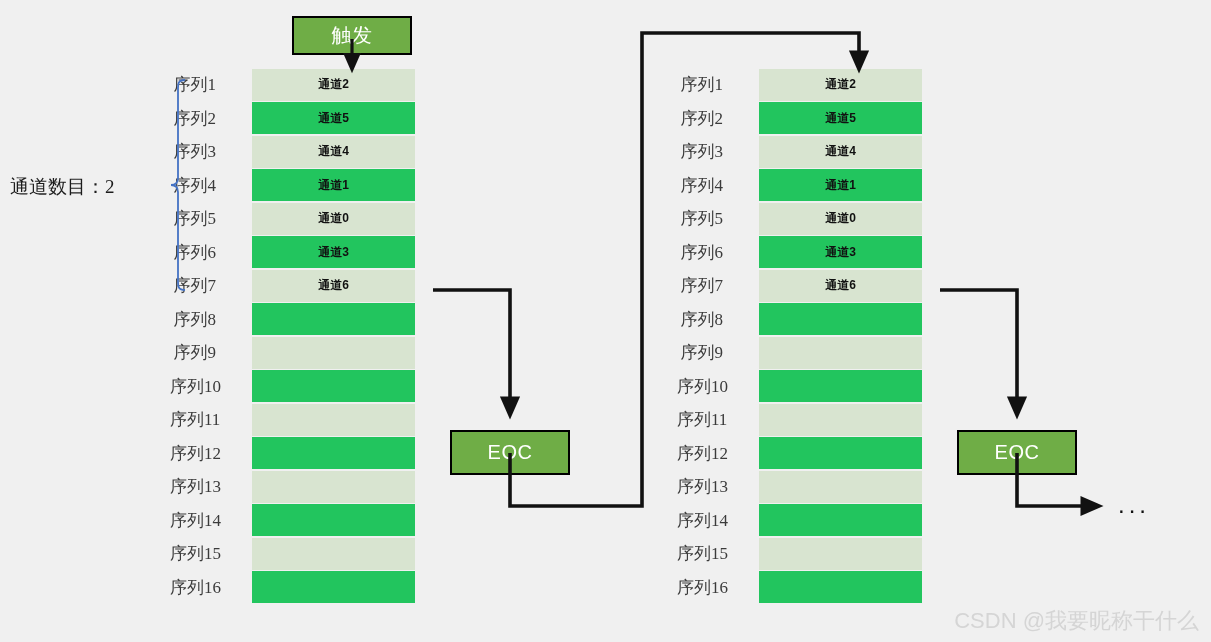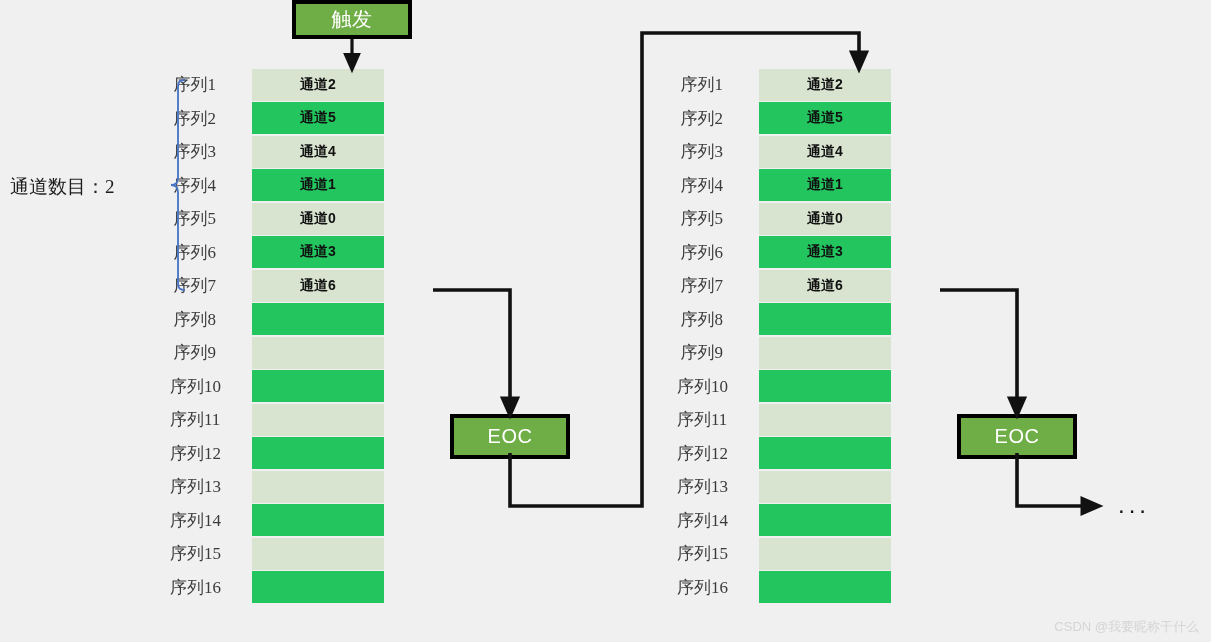--- a/index.html
+++ b/index.html
@@ -16,27 +16,28 @@
   #stage {
     position: relative;
     width: 1211px;
     height: 642px;
   }
 
   
   .greenbox {
     position: absolute;
     background: #6fad46;
-    border: 4px solid #000000;
+    border: 2px solid #000000;
     color: #ffffff;
     display: flex;
     align-items: center;
     justify-content: center;
     box-sizing: border-box;
     letter-spacing: 0.5px;
+    margin-top: 16px;
   }
   .greenbox.trigger {
     left: 292px; top: 0px; width: 120px; height: 39px;
     font-size: 20px;
   }
   .greenbox.eoc {
     width: 120px; height: 45px;
     font-size: 20px;
   }
   .greenbox.eoc-left { left: 450px; top: 414px; }
@@ -57,27 +58,27 @@
     width: 82px;
     text-align: right;
     padding-right: 36px;
     box-sizing: border-box;
     font-size: 17px;
     color: #3b3b3b;
     font-family: "Liberation Serif", "DejaVu Serif", serif;
     white-space: nowrap;
   }
   .seqcell {
-    width: 132px;
+    width: 163px;
     height: 32px;
     box-sizing: border-box;
     display: flex;
     align-items: center;
     justify-content: center;
-    font-size: 14px;
+    font-size: 12px;
     font-weight: bold;
     color: #111111;
     margin-top: 0.75px;
     margin-bottom: 0.75px;
   }
   .seqcell.dark  { background: #d8e4d0; }
   .seqcell.light { background: #22c55e; }
 
   
   .count-label {
@@ -107,21 +108,21 @@
     letter-spacing: 4px;
     color: #111;
     font-family: "Liberation Sans", sans-serif;
   }
 
   
   .watermark {
     position: absolute;
     right: 12px;
     bottom: 6px;
-    font-size: 13px;
+    font-size: 22px;
     color: #d5d5d5;
     font-family: "Liberation Sans", "DejaVu Sans", sans-serif;
     white-space: nowrap;
   }
 </style>
 </head>
 <body>
 
 <div id="stage">
 

